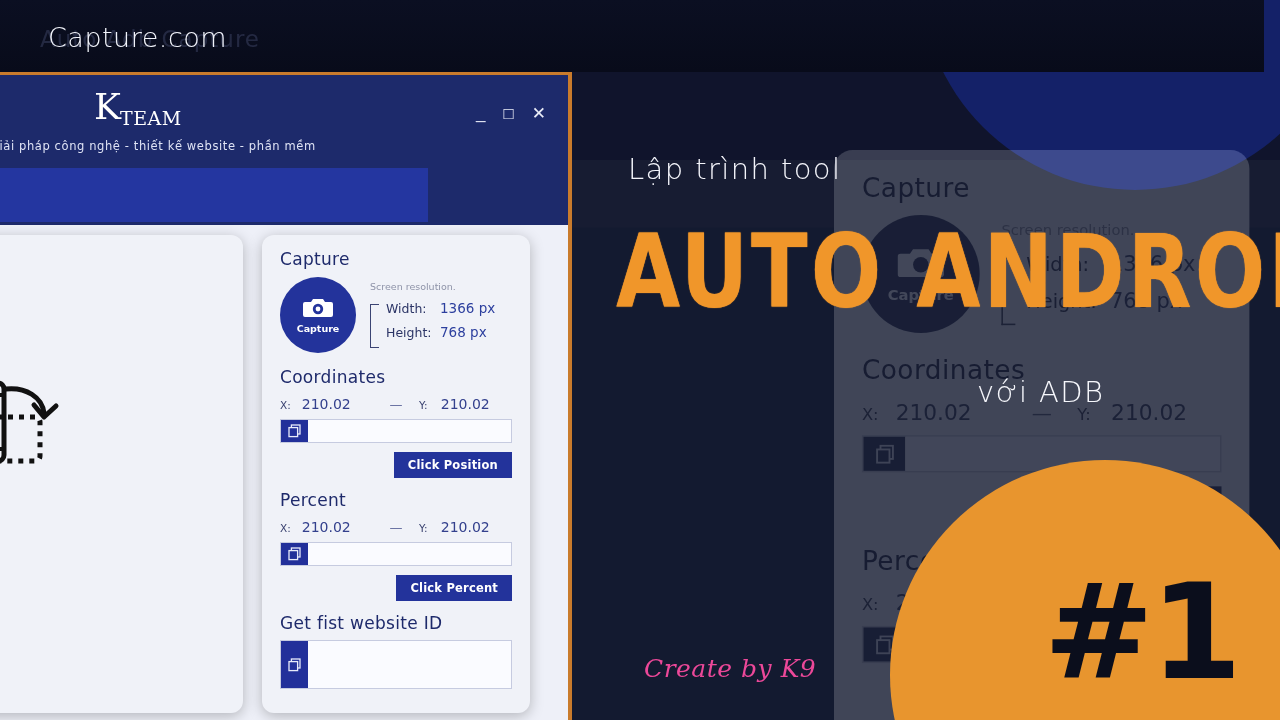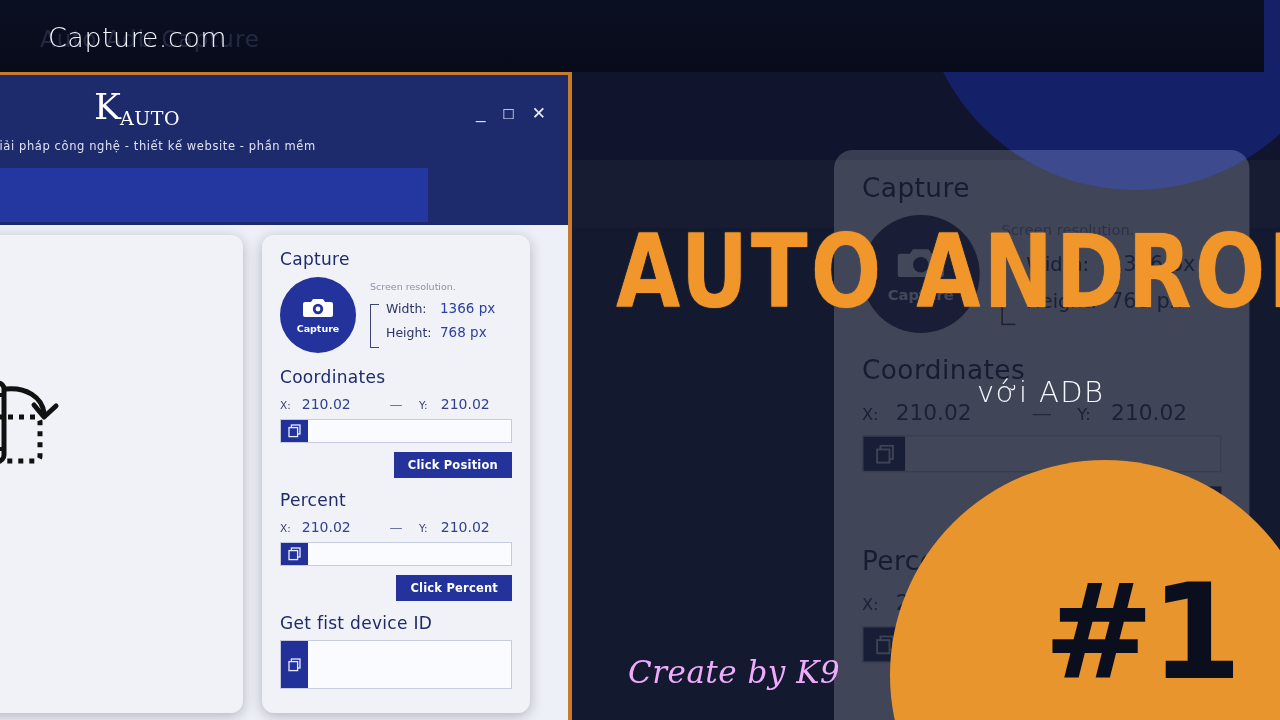--- a/index.html
+++ b/index.html
@@ -37,21 +37,21 @@
 
   
   .ov-sub { position:absolute; left:62px; top:152px; font-size:29px; color:#f4f5fb;
             letter-spacing:1.4px; font-weight:300; font-family:"DejaVu Sans", sans-serif; }
   .ov-title { position:absolute; left:50px; top:225px; font-size:83px; line-height:.95;
               color:#f0962a; font-weight:bold; letter-spacing:3px; white-space:nowrap;
               font-family:"DejaVu Sans", sans-serif; transform:scaleY(1.22); transform-origin:left top;
               text-shadow:0 0 1px #f0962a; }
   .ov-adb { position:absolute; left:411px; top:375px; font-size:29px; color:#f6f7fc;
             letter-spacing:1.4px; font-weight:300; font-family:"DejaVu Sans", sans-serif; }
-  .ov-credit { position:absolute; left:62px; top:654px; font-size:31px; color:#f0abfc;
+  .ov-credit { position:absolute; left:78px; top:654px; font-size:25px; color:#ec4899;
                font-style:italic; font-family:"DejaVu Serif", serif; letter-spacing:.5px; }
   .ov-hash { position:absolute; right:42px; bottom:22px; font-size:132px; line-height:1;
              color:#0b0e1c; font-weight:bold; font-family:"DejaVu Sans", sans-serif;
              letter-spacing:-4px; }
 
   
   .app-window { position:absolute; left:-6px; top:72px; width:578px; height:648px;
                 background:#eef0f8; z-index:25; overflow:hidden;
                 border-right:4px solid #c97b2c; border-top:3px solid #c97b2c; }
   .app-header { position:absolute; left:0; top:0; width:574px; height:150px; background:#1d2a6b; }
@@ -193,33 +193,34 @@
           </div>
         <div class="btn-row">
             <div class="btn">Click Percent</div>
           </div>
 
       </div>
     </div>
 
     <div class="blob-orange2"></div>
 
+    <div class="ov-sub">Lập trình tool</div>
     <div class="ov-title">AUTO ANDROID</div>
     <div class="ov-adb">với ADB</div>
     <div class="ov-credit">Create by K9</div>
     <div class="ov-hash">#1</div>
   </div>
 
   <div class="app-window">
 
     <div class="app-header">
       <div class="app-header-inner"></div>
       <div class="hdr-logo">
         <span class="k">K</span>
-        <span class="team">AUTO</span>
+        <span class="team">TEAM</span>
       </div>
       <div class="hdr-tagline">Giải pháp công nghệ - thiết kế website - phần mềm</div>
       <div class="wctrls">
         <span>_</span>
         <span>□</span>
         <span>✕</span>
       </div>
     </div>
 
     <div class="card-left">
@@ -299,21 +300,21 @@
             <rect x="3.4" y="1" width="8.6" height="9" fill="none" stroke="#e8ebfa" stroke-width="1.3"></rect>
             <rect x="1" y="3.6" width="8.6" height="9" fill="#22309a" stroke="#e8ebfa" stroke-width="1.3"></rect>
           </svg>
         </div>
         <input class="inp-field" type="text" value="" style="">
       </div>
       <div class="btn-row">
         <button class="btn">Click Percent</button>
       </div>
 
-      <div class="sec-title mt12">Get fist device ID</div>
+      <div class="sec-title mt12">Get fist website ID</div>
       <div class="inp-wrap-tall">
         <div class="inp-copy">
           <svg width="13" height="14" viewBox="0 0 13 14">
             <rect x="3.4" y="1" width="8.6" height="9" fill="none" stroke="#e8ebfa" stroke-width="1.3"></rect>
             <rect x="1" y="3.6" width="8.6" height="9" fill="#22309a" stroke="#e8ebfa" stroke-width="1.3"></rect>
           </svg>
         </div>
         <input class="inp-field" type="text" value="" style="">
       </div>
     </div>

